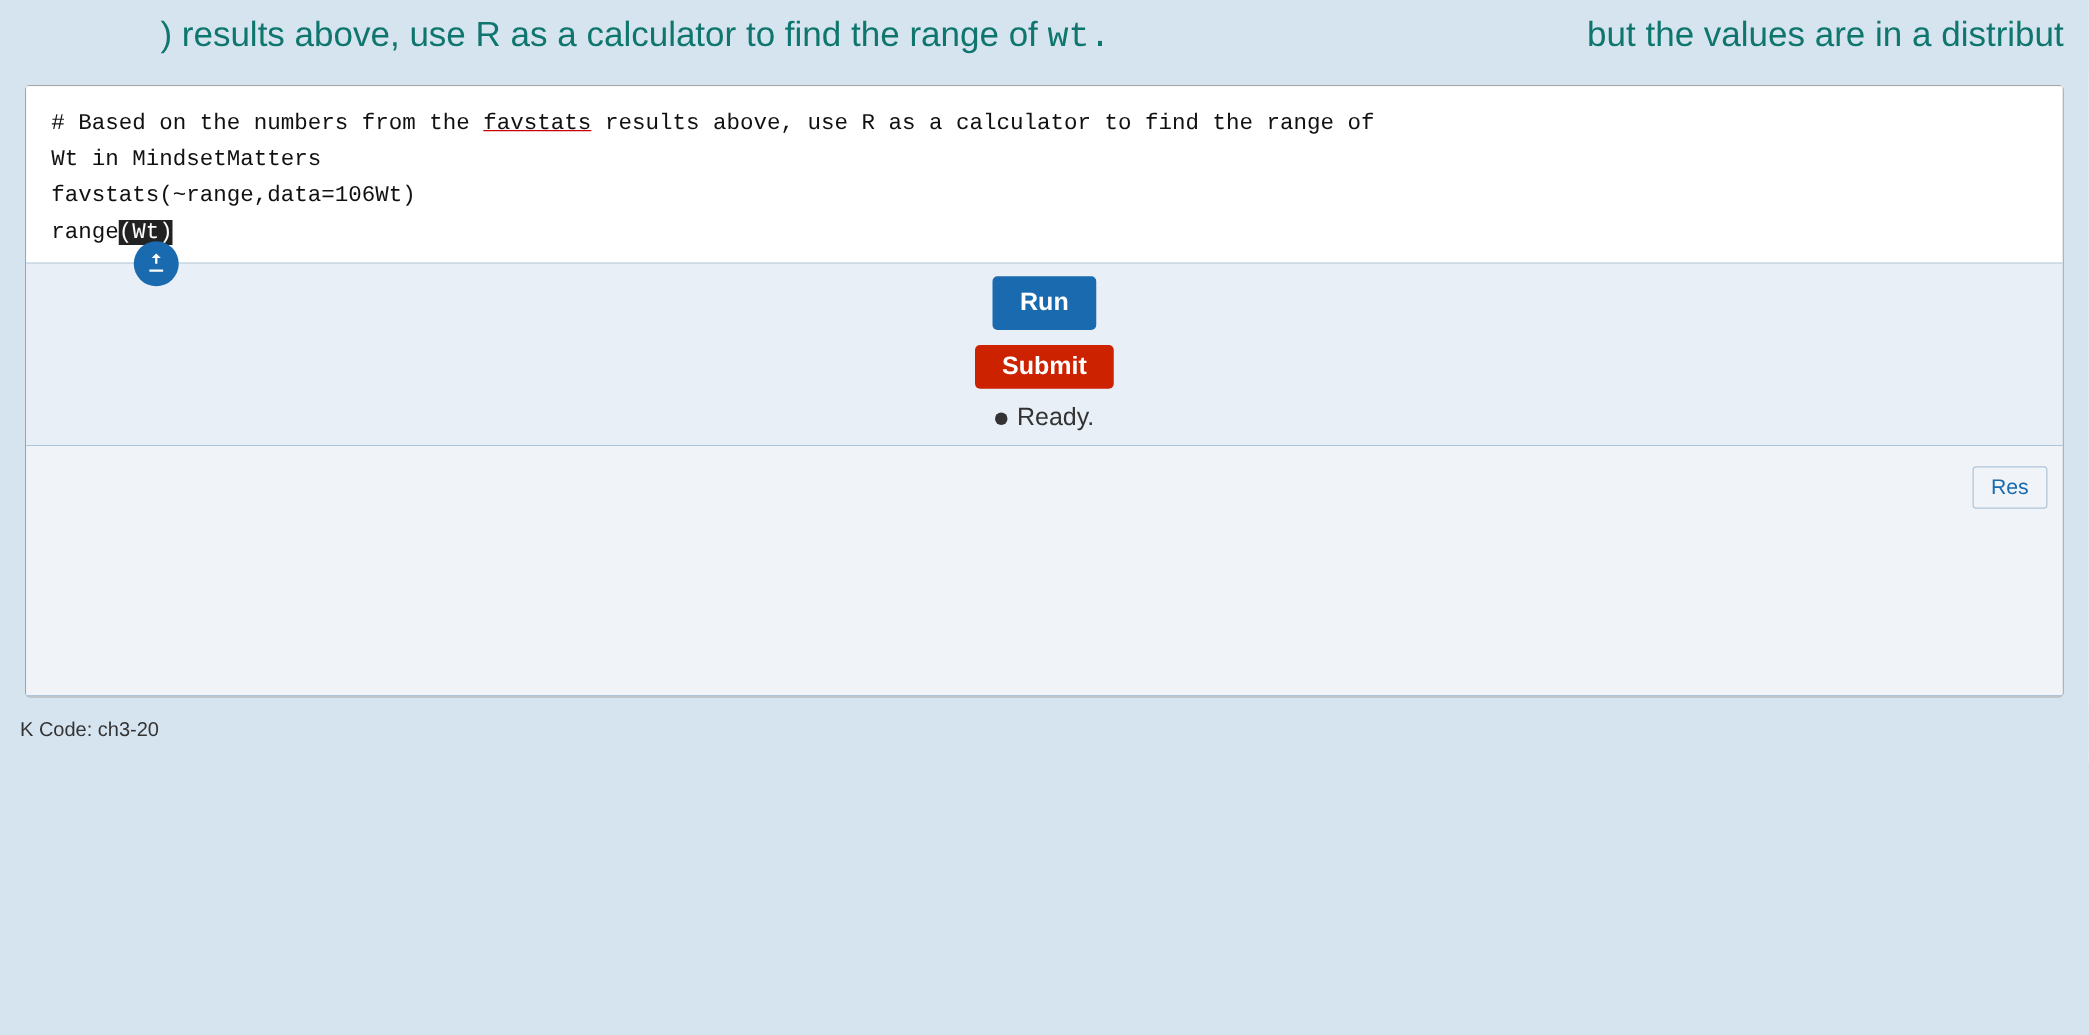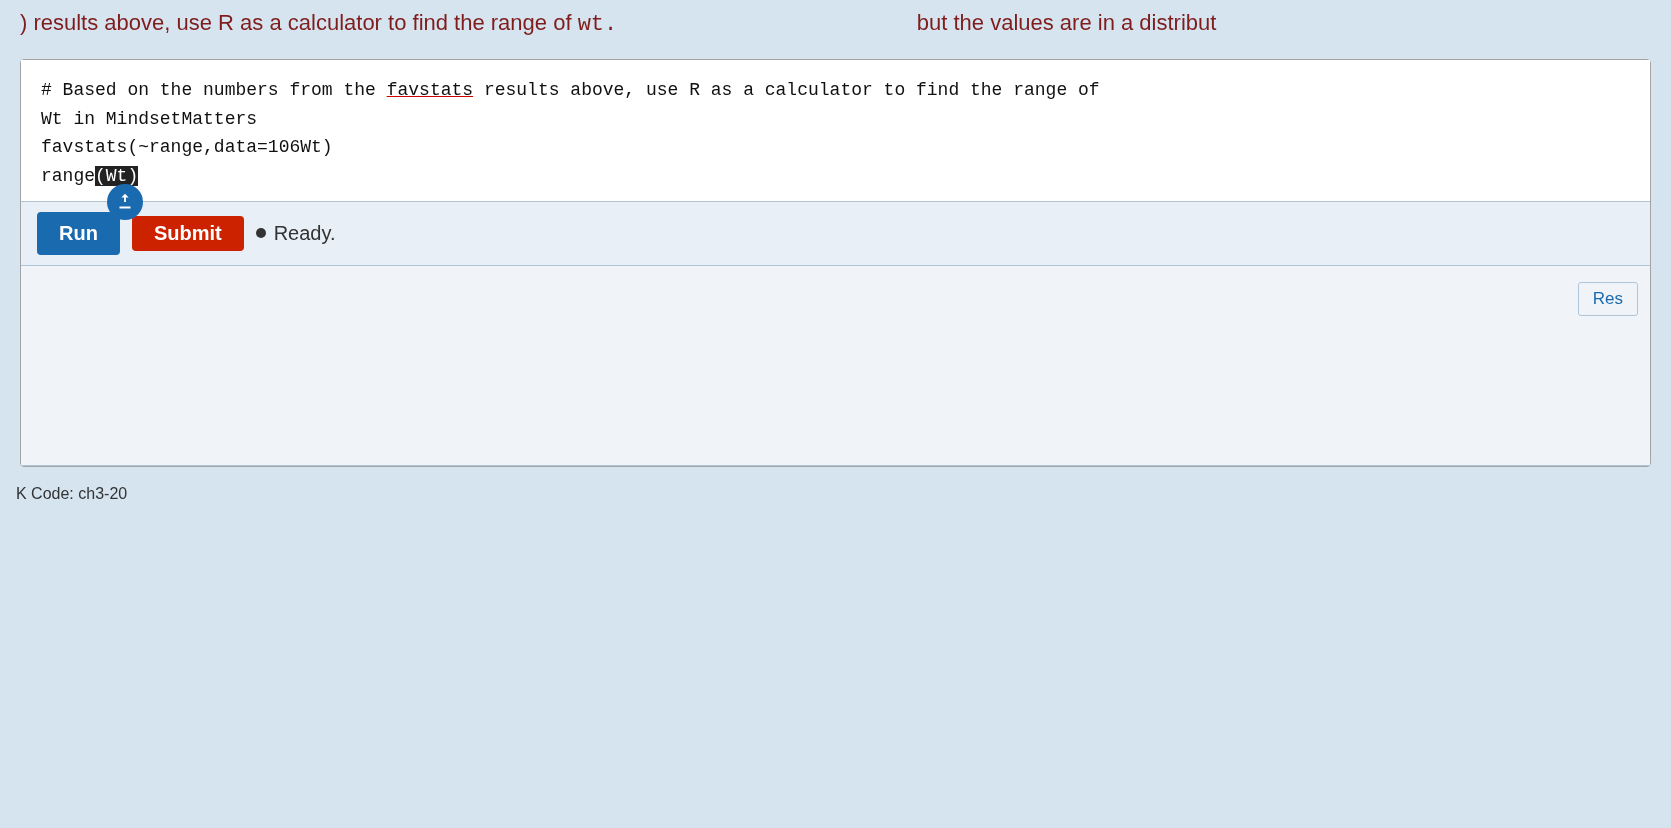--- a/index.html
+++ b/index.html
@@ -13,23 +13,23 @@
       background-color: #d6e4f0;
       width: 1671px;
       min-height: 828px;
       overflow: hidden;
       position: relative;
     }
 
     .top-bar {
       background-color: #d6e4f0;
       padding: 8px 20px;
-      font-size: 22px;
-      color: #7f1d1d;
-      text-align: left;
+      font-size: 28px;
+      color: #0f766e;
+      text-align: right;
       line-height: 1.4;
     }
 
     .top-bar span.wt {
       font-family: 'Courier New', monospace;
       font-weight: normal;
     }
 
     .main-container {
       margin: 10px 20px;
@@ -66,20 +66,21 @@
     }
 
     .toolbar-area {
       display: flex;
       align-items: center;
       gap: 12px;
       padding: 10px 16px;
       background-color: #e8eff6;
       border-bottom: 1px solid #b0c4d8;
       position: relative;
+      flex-direction: column;
     }
 
     .upload-icon-btn {
       width: 36px;
       height: 36px;
       background-color: #1a6aaf;
       border-radius: 50%;
       display: flex;
       align-items: center;
       justify-content: center;

